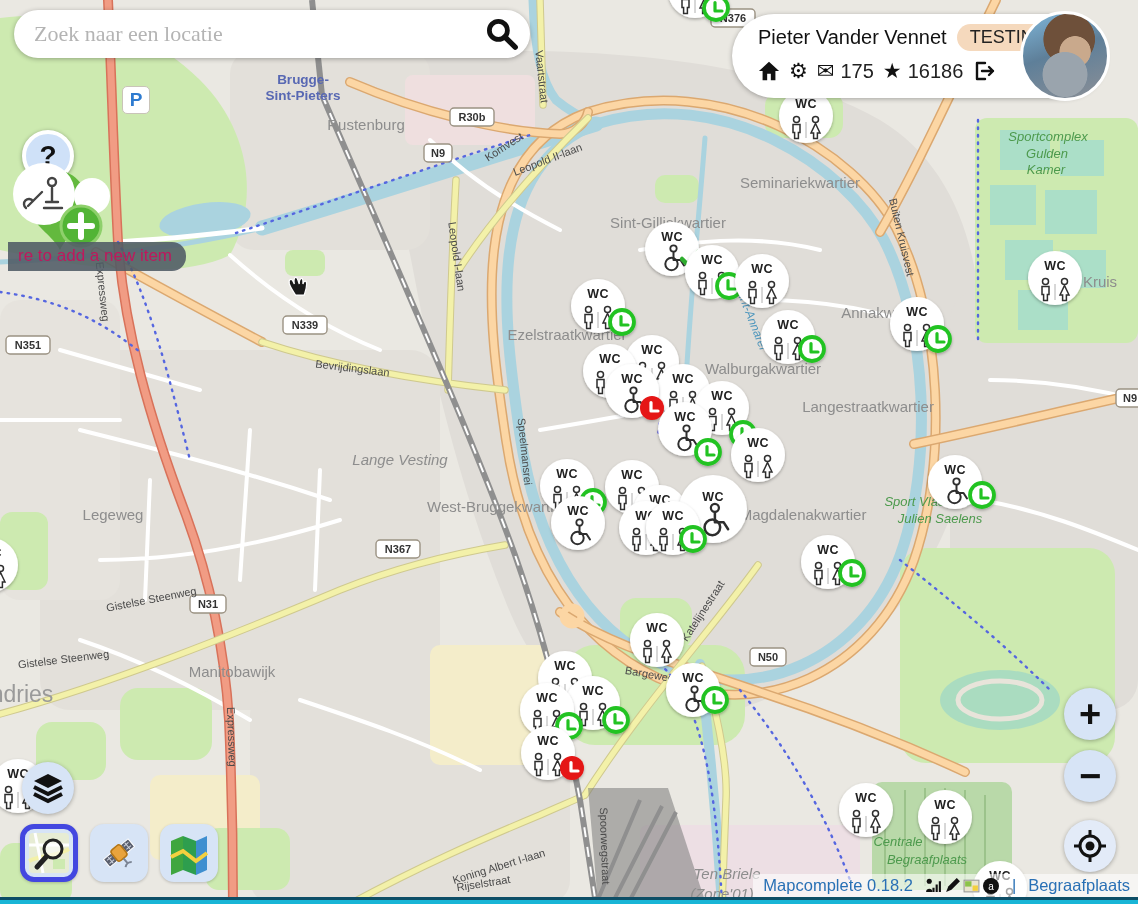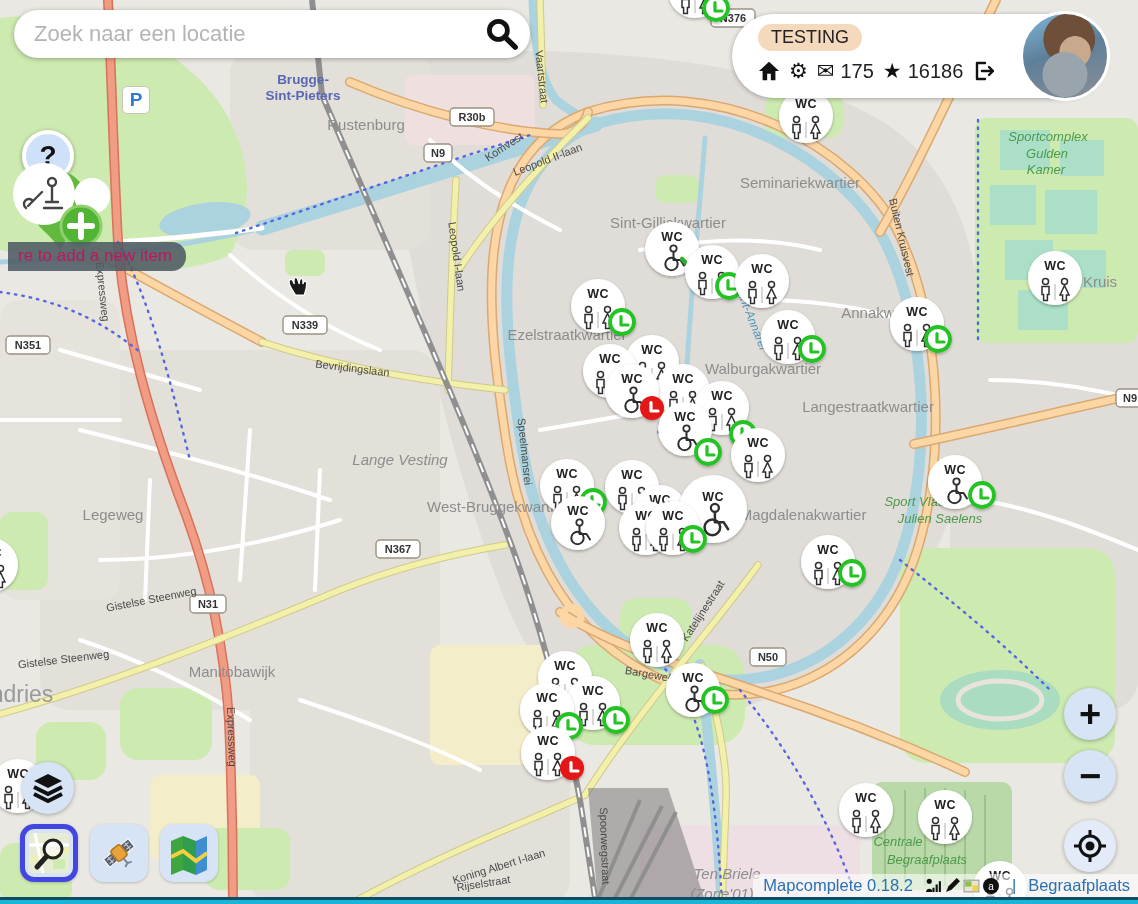--- a/index.html
+++ b/index.html
@@ -14,21 +14,21 @@
   .w{fill:#4f97bd;font-size:12px;font-style:italic;}
   .pl{fill:#8d8d8d;font-size:15px;font-style:italic;}
   .big{fill:#9a9a9a;font-size:23px;}
   .shield-t{fill:#333;font-size:11px;font-weight:bold;}
   .wc-t{fill:#222;font-size:12.5px;font-weight:bold;letter-spacing:.3px;}
 
   
   .search-bar{position:absolute;left:14px;top:10px;width:516px;height:48px;background:#fff;
     border-radius:26px;box-shadow:0 1px 5px rgba(0,0,0,.3);display:flex;align-items:center;}
   .search-bar input{flex:1;border:0;outline:0;background:transparent;font-size:22px;
-    color:#b91c1c;padding:0 10px 0 20px;font-family:Liberation Sans, sans-serif;}
+    color:#b91c1c;padding:0 10px 0 20px;font-family:Liberation Serif, serif;}
   .search-bar input::placeholder{color:#b4b4b4;}
   .search-icon{width:36px;height:36px;margin-right:10px;cursor:pointer;}
 
   .user-panel{position:absolute;left:732px;top:14px;width:374px;height:84px;background:#fff;
     border-radius:44px;box-shadow:0 1px 5px rgba(0,0,0,.3);}
   .user-rows{position:absolute;left:26px;top:10px;right:90px;}
   .user-name-row{display:flex;align-items:center;gap:10px;white-space:nowrap;}
   .user-name{font-size:20px;color:#111;}
   .user-badge{background:#f5d9bd;color:#222;font-size:18px;padding:3px 13px;border-radius:999px;}
   .user-icons{display:flex;align-items:center;gap:9px;margin-top:8px;font-size:21px;color:#111;}
@@ -720,20 +720,21 @@
   <input type="text" placeholder="Zoek naar een locatie" style="">
   <svg class="search-icon" viewBox="0 0 30 30">
     <circle cx="12" cy="12" r="7.5" fill="none" stroke="#111" stroke-width="4"></circle>
     <line x1="17.5" y1="17.5" x2="26" y2="26" stroke="#111" stroke-width="4.5" stroke-linecap="round"></line>
   </svg>
 </div>
 
 <div class="user-panel">
   <div class="user-rows">
     <div class="user-name-row">
+      <span class="user-name">Pieter Vander Vennet</span>
       <span class="user-badge">TESTING</span>
     </div>
     <div class="user-icons">
       <span class="uicon">
         <svg width="22" height="22" viewBox="0 0 24 24">
             <path d="M12,2 L23,12 H19 V22 H14 V15 H10 V22 H5 V12 H1 Z" fill="#111"></path>
           </svg>
       </span>
       <span class="uicon">⚙</span>
       <span class="uicon">✉</span>

